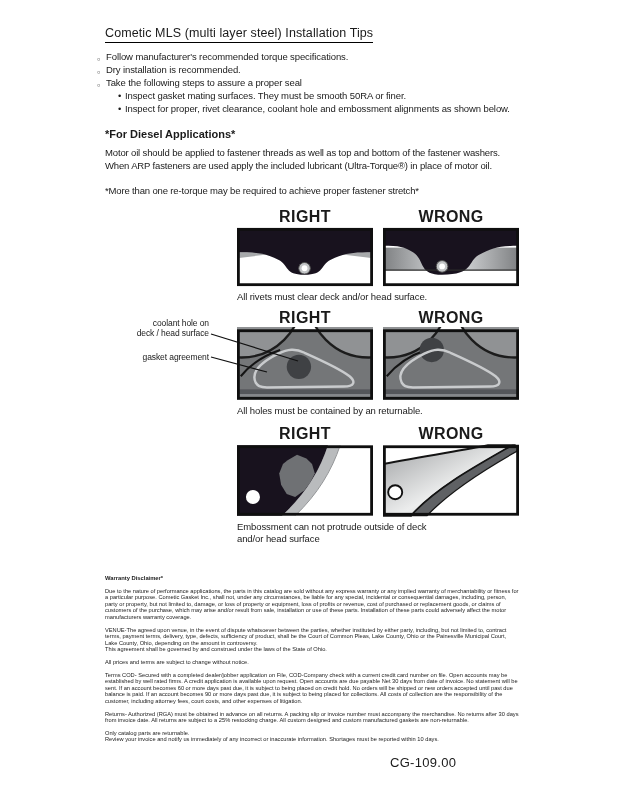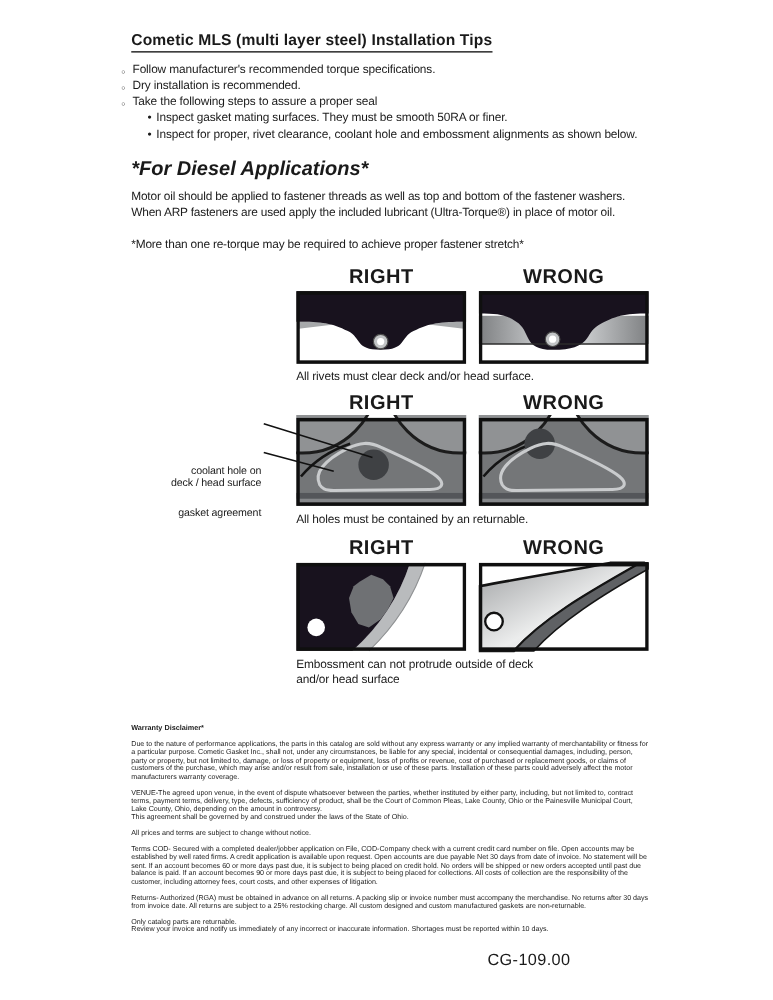--- a/index.html
+++ b/index.html
@@ -8,48 +8,48 @@
     width: 618px; height: 800px;
     background: #ffffff;
     font-family: "Liberation Sans", sans-serif;
     color: #1a1a1a;
     overflow: hidden;
   }
   .content { position: relative; margin-left: 105px; width: 414px; padding-top: 23px; }
 
   .page-title {
     display: inline-block;
-    font-size: 12.5px; font-weight: bold; letter-spacing: 0.1px;
+    font-size: 12.5px; font-weight: normal; letter-spacing: 0.1px;
     border-bottom: 1.6px solid #000;
     padding-bottom: 2px; margin: 0 0 7px 0;
   }
 
   ul.tips { list-style: none; margin: 0; padding: 0; font-size: 9.5px; line-height: 13px; letter-spacing: -0.1px; }
   ul.tips li { position: relative; }
   ul.tips li.l1 { padding-left: 1px; }
   ul.tips li.l1::before { content: "\25CB"; font-size: 5.5px; position: absolute; left: -8px; top: 3px; }
   ul.tips li.l2 { padding-left: 20px; }
   ul.tips li.l2::before { content: "\2022"; position: absolute; left: 13px; top: 0; }
 
-  .diesel-heading { font-size: 16px; font-weight: bold; margin: 13px 0 7px 0; font-style: italic; }
+  .diesel-heading { font-size: 11px; font-weight: bold; margin: 13px 0 7px 0; }
   .para { font-size: 9.5px; line-height: 12.8px; letter-spacing: -0.15px; margin: 0 0 7px 0; width: 406px; }
   .note { font-size: 9.5px; letter-spacing: -0.15px; margin: 12px 0 0 0; }
 
   .diagram { position: relative; width: 414px; }
   .dg-labels { display: flex; gap: 10px; margin-left: 132px; }
   .dg-labels span { width: 145px; text-align: center; font-size: 16px; font-weight: 600; letter-spacing: 0.4px; }
   .dg-panels { display: flex; gap: 10px; margin-left: 132px; }
   .dg-panels svg { display: block; }
   .dg-caption { font-size: 9.5px; line-height: 12px; letter-spacing: -0.1px; margin: 3px 0 0 132px; white-space: pre-line; }
 
   #diag1 { margin-top: 12px; }
   #diag2 { margin-top: 6px; }
   #diag3 { margin-top: 8px; }
 
-  .annotations { position: absolute; left: 0; top: 9px; width: 104px; text-align: right; margin-top: 48px; }
+  .annotations { position: absolute; left: 0; top: 9px; width: 104px; text-align: right; }
   .ann-label { font-size: 8.5px; line-height: 10.5px; letter-spacing: -0.1px; white-space: pre-line; }
   .ann-label.second { margin-top: 13px; }
   .leader-overlay { position: absolute; left: 0; top: 0; pointer-events: none; }
 
   .fine-print { margin-top: 30px; width: 414px; color: #222; }
   .fp-heading { font-size: 5.8px; font-weight: bold; margin: 0 0 7px 0; }
   .fp-para { font-size: 5.7px; line-height: 6.6px; margin: 0 0 6px 0; white-space: pre-line; }
 
   .doc-code { font-size: 13px; letter-spacing: 0.3px; margin: 12px 0 0 285px; }
 </style>

